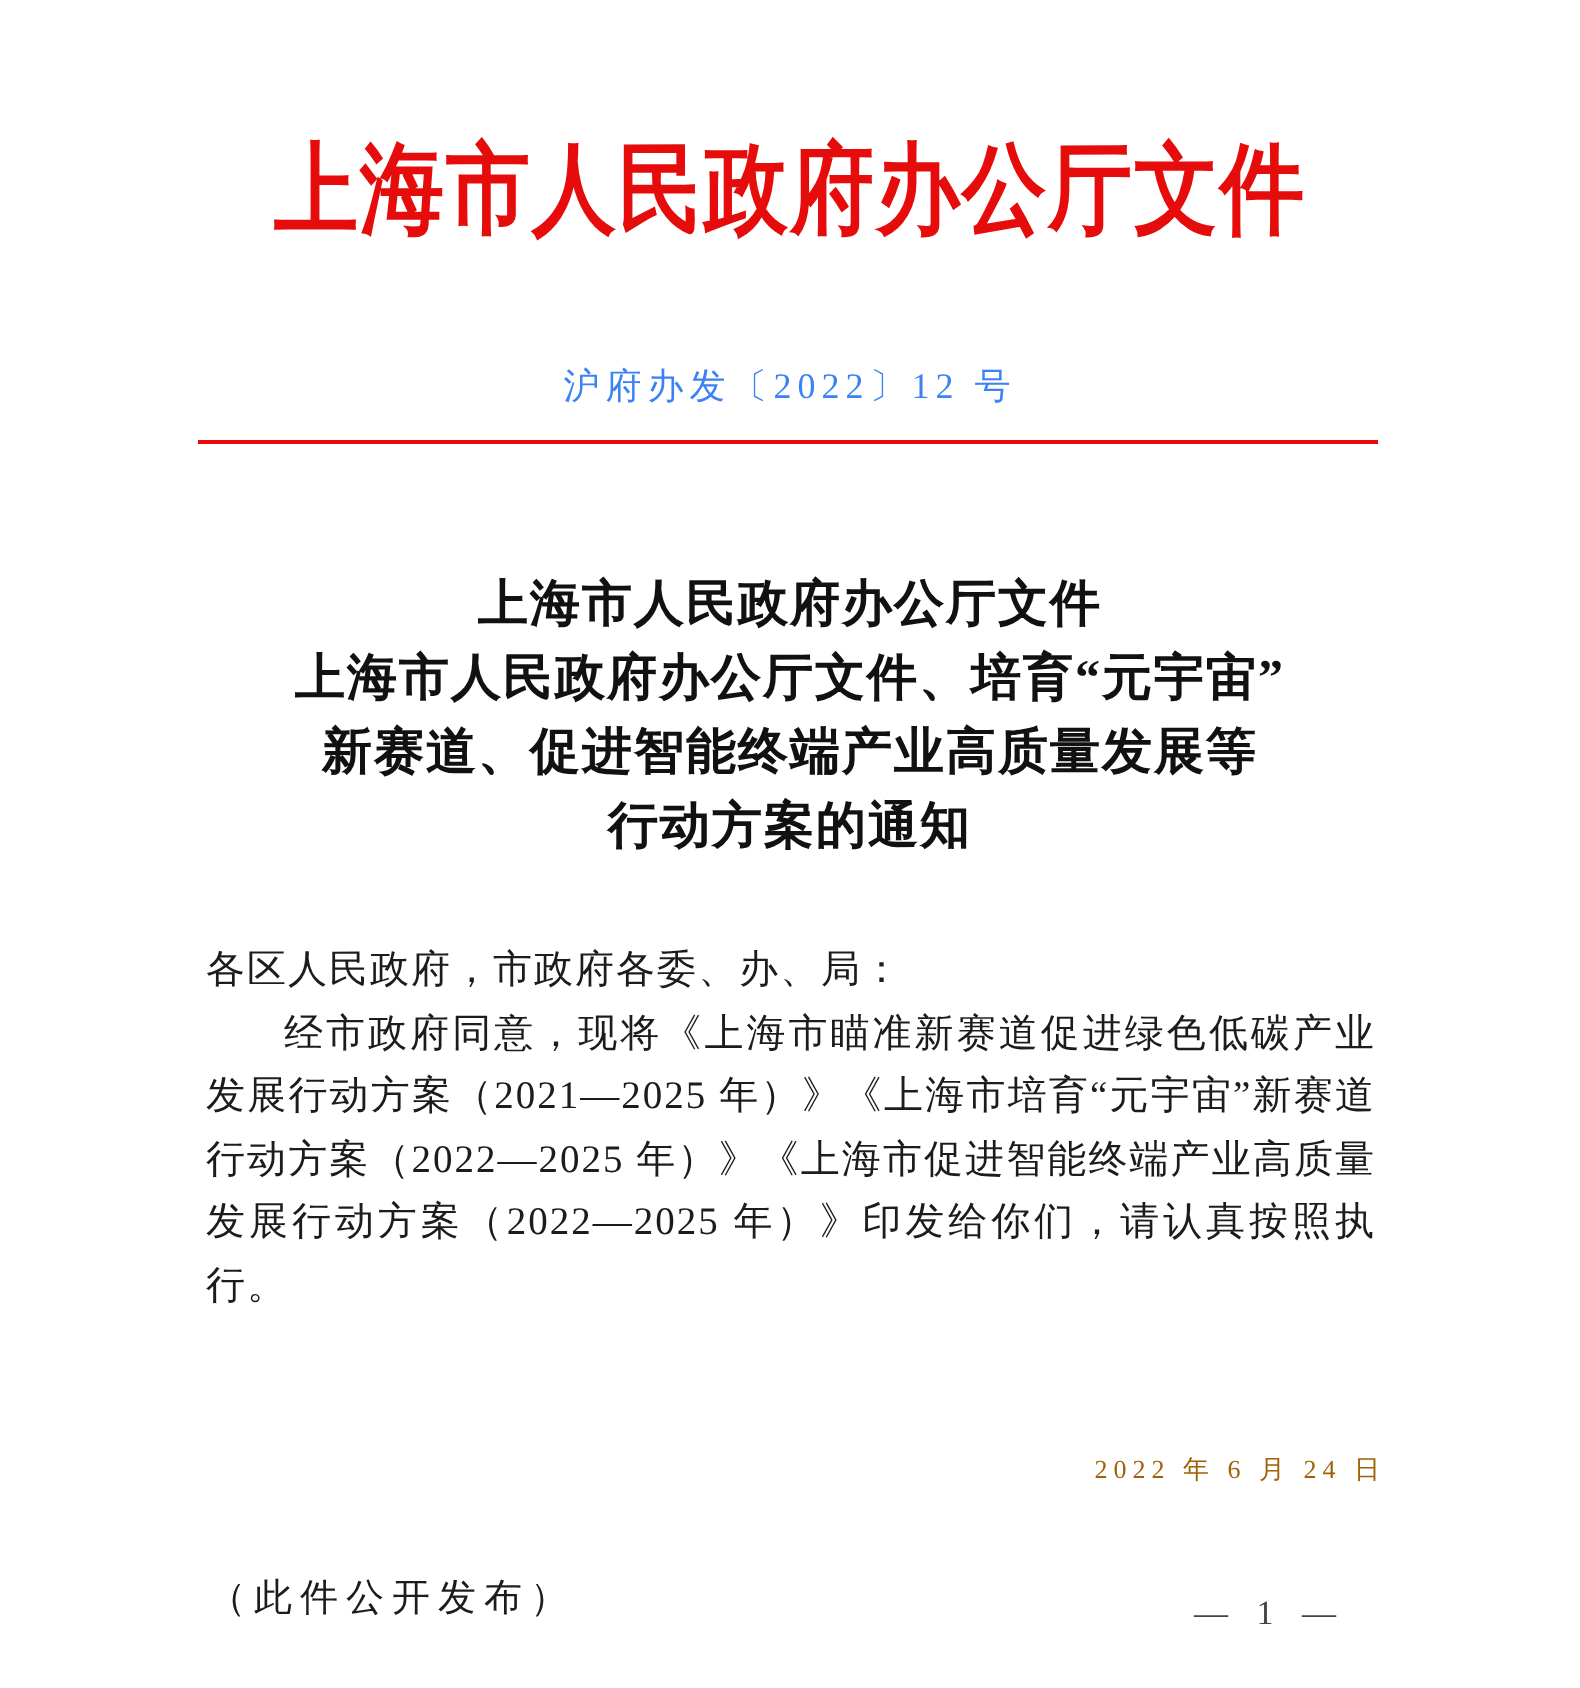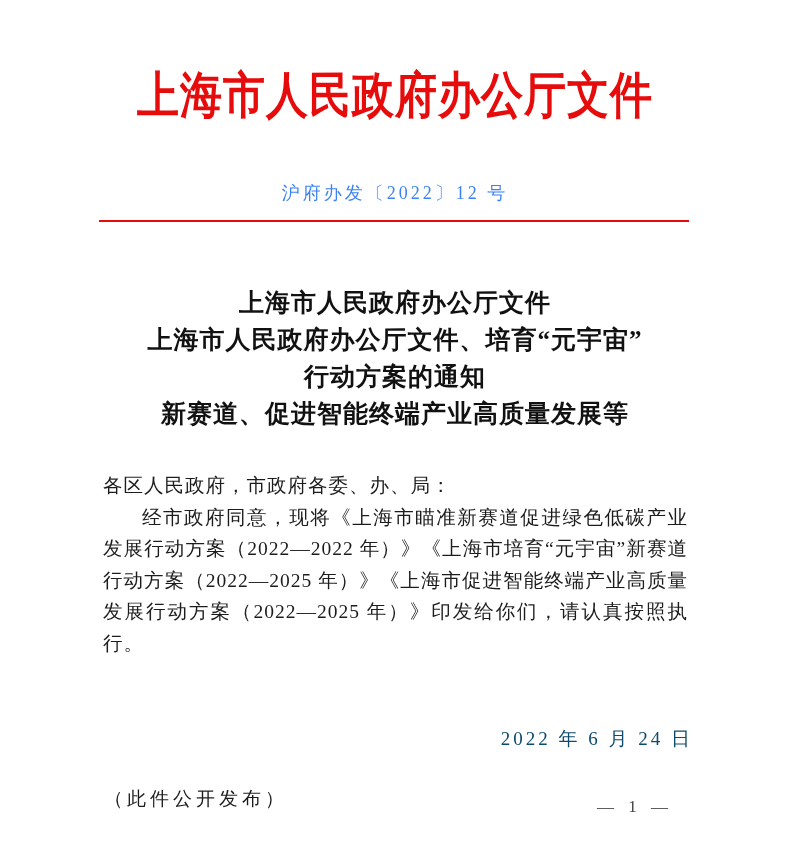--- a/index.html
+++ b/index.html
@@ -75,23 +75,23 @@
   .body-text .salutation {
     text-indent: 0;
   }
   .body-text .paragraph {
     text-indent: 2em;
   }
   .issue-date {
     position: absolute;
     top: 726px;
     right: 97px;
-    font-size: 19px;
+    font-size: 13px;
     letter-spacing: 3px;
-    color: #0c4a6e;
+    color: #a16207;
     white-space: nowrap;
   }
   .release-note {
     position: absolute;
     top: 762px;
     left: 104px;
     font-size: 19px;
     letter-spacing: 4px;
     color: #1c1c1c;
     white-space: nowrap;
@@ -114,27 +114,27 @@
 
   <div class="org-title">上海市人民政府办公厅文件</div>
 
   <div class="doc-number">沪府办发〔2022〕12 号</div>
 
   <div class="red-line"></div>
 
   <div class="notice-title">
     <div>上海市人民政府办公厅文件</div>
     <div>上海市人民政府办公厅文件、培育“元宇宙”</div>
+    <div>新赛道、促进智能终端产业高质量发展等</div>
     <div>行动方案的通知</div>
-    <div>新赛道、促进智能终端产业高质量发展等</div>
   </div>
 
   <div class="body-text">
     <div class="salutation">各区人民政府，市政府各委、办、局：</div>
-    <div class="paragraph">经市政府同意，现将《上海市瞄准新赛道促进绿色低碳产业发展行动方案（2022—2022 年）》《上海市培育“元宇宙”新赛道行动方案（2022—2025 年）》《上海市促进智能终端产业高质量发展行动方案（2022—2025 年）》印发给你们，请认真按照执行。</div>
+    <div class="paragraph">经市政府同意，现将《上海市瞄准新赛道促进绿色低碳产业发展行动方案（2021—2025 年）》《上海市培育“元宇宙”新赛道行动方案（2022—2025 年）》《上海市促进智能终端产业高质量发展行动方案（2022—2025 年）》印发给你们，请认真按照执行。</div>
   </div>
 
   <div class="issue-date">2022 年 6 月 24 日</div>
 
   <div class="release-note">（此件公开发布）</div>
 
   <div class="page-number">— 1 —</div>
 
 </div>
 

